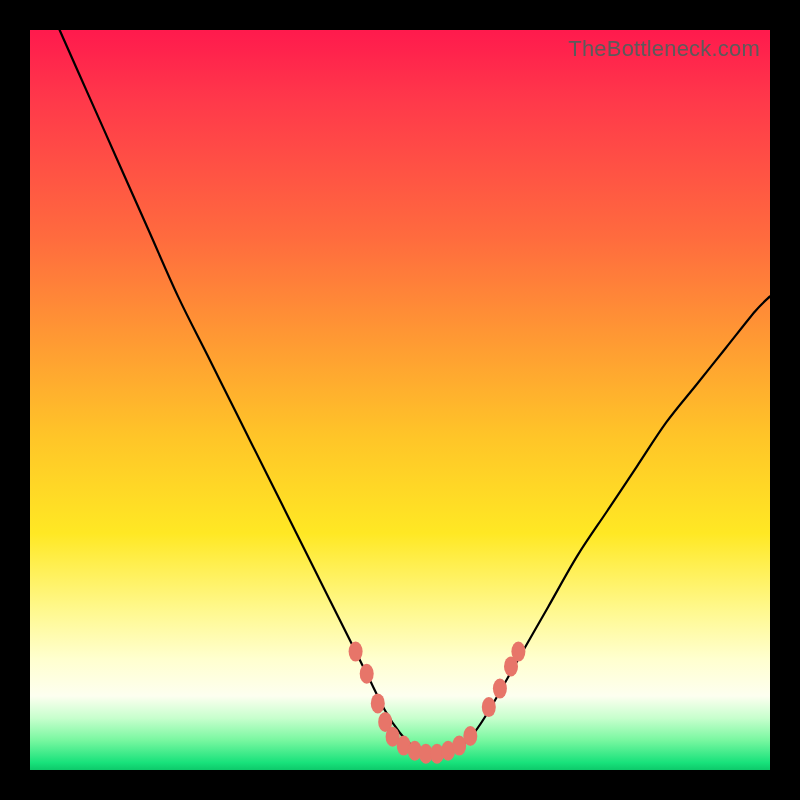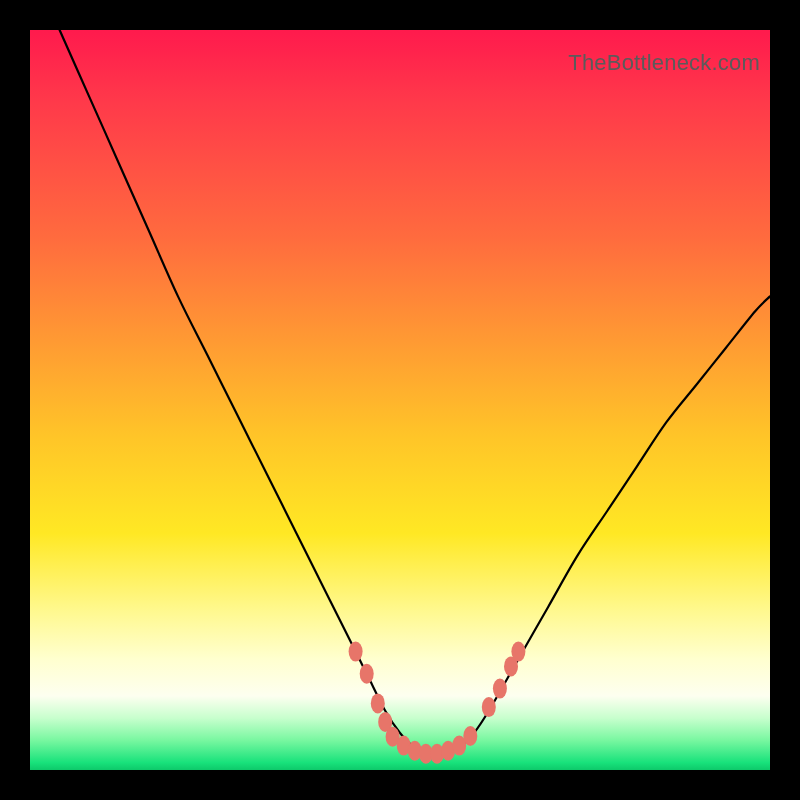--- a/index.html
+++ b/index.html
@@ -36,21 +36,21 @@
       #ffffcf 85%,
       #fdfff0 90%,
       #c7ffcd 93%,
       #78f7a0 96%,
       #18e27b 99%,
       #0dc96a 100%
     );
   }
   .watermark {
     position: absolute;
-    top: 20px;
+    top: 6px;
     right: 10px;
     color: #5b5b5b;
     font-size: 22px;
     letter-spacing: 0.2px;
     font-weight: 500;
     user-select: none;
   }
   svg.curve {
     position: absolute;
     inset: 0;

